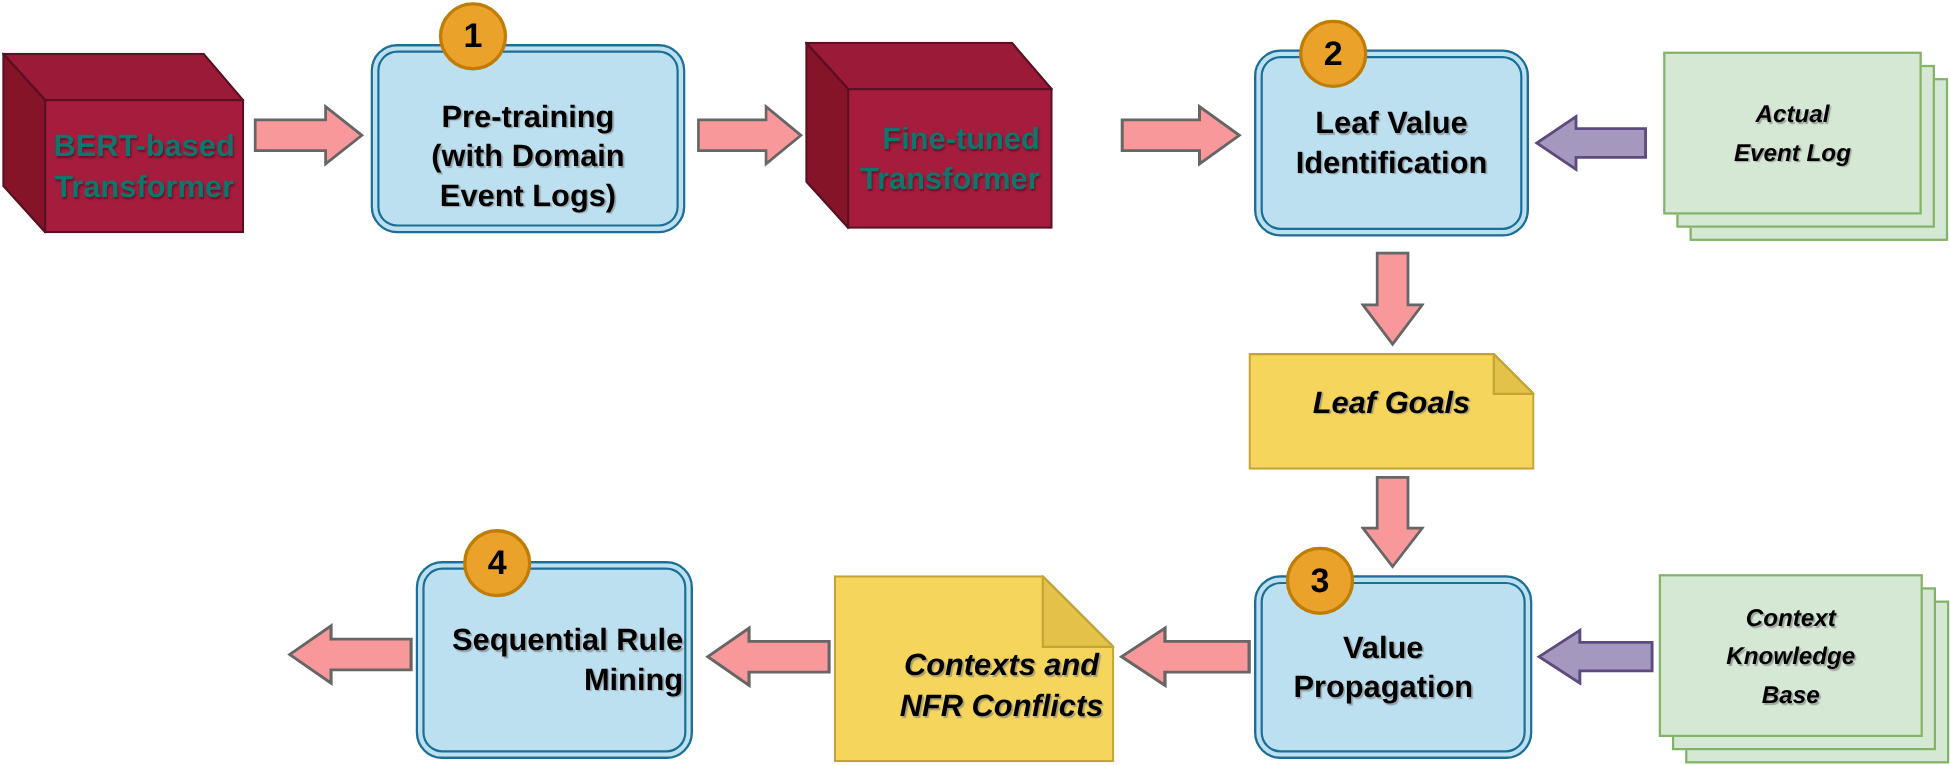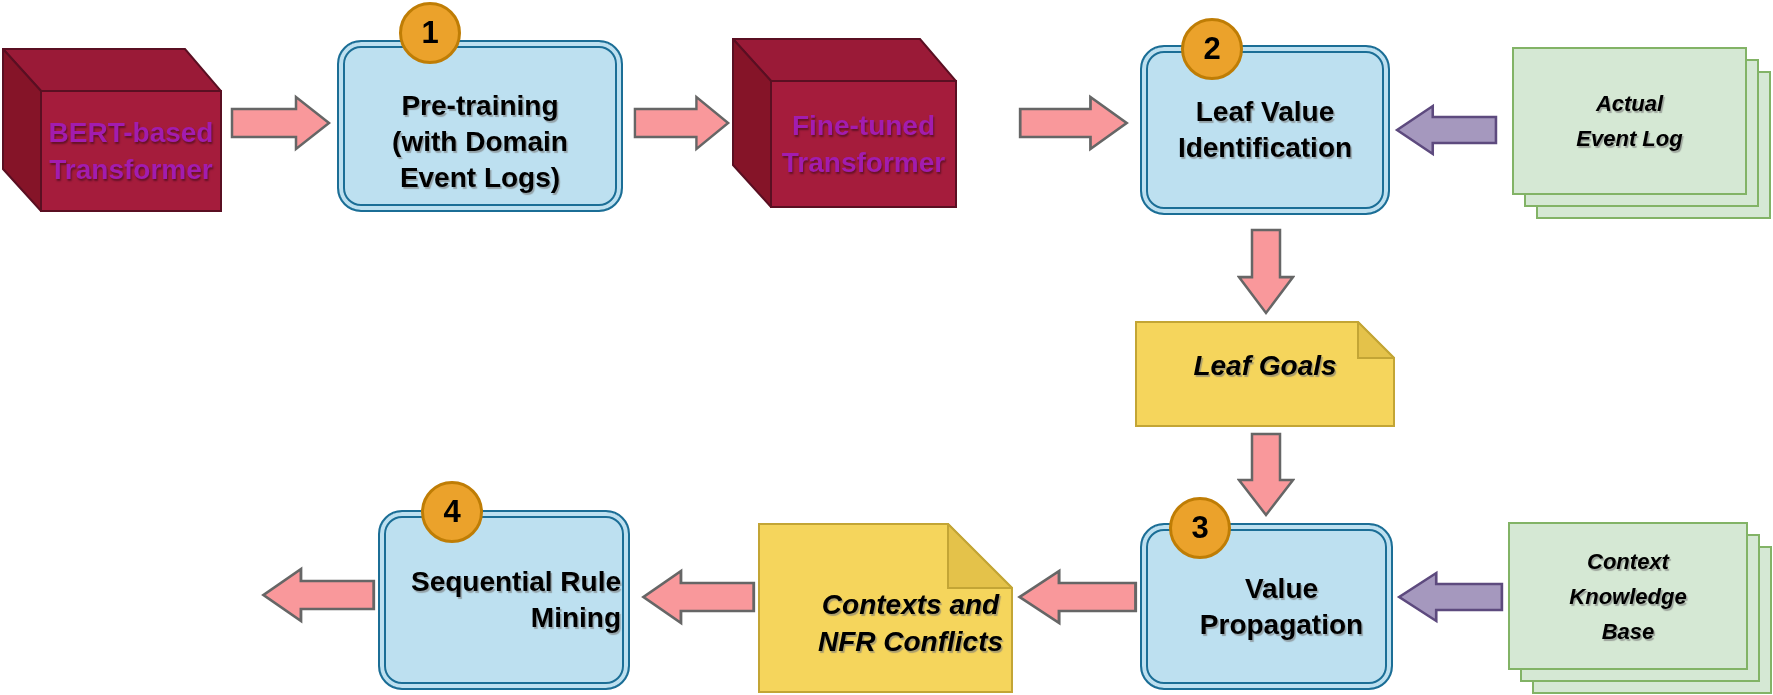--- a/index.html
+++ b/index.html
@@ -7,21 +7,21 @@
     position:relative;width:1773px;height:695px;background:#ffffff;
     font-family:"Liberation Sans",sans-serif;overflow:hidden;
   }
   .abs{position:absolute;}
   .lbl{
     position:absolute;display:flex;align-items:center;justify-content:center;
     text-align:center;white-space:pre-line;font-weight:bold;color:#000;
     pointer-events:none;
   }
   .lbl.dark{ text-shadow:1.5px 1.5px 1px rgba(120,120,120,.6); }
-  .lbl.white{ color:#a21caf; text-shadow:1px 2px 2px rgba(0,0,0,.4); }
+  .lbl.white{ color:#0f766e; text-shadow:1px 2px 2px rgba(0,0,0,.4); }
   .lbl.italic{ font-style:italic; }
   .procbox{
     position:absolute;background:#BDE0F0;border:2.5px solid #1B6E96;border-radius:24px;
     box-shadow:inset 0 0 0 4px #BDE0F0, inset 0 0 0 6px #1B6E96;
     box-sizing:border-box;
   }
   .badge{
     position:absolute;width:62px;height:62px;border-radius:50%;
     background:#EBA22B;border:3px solid #BF7D05;box-sizing:border-box;
     display:flex;align-items:center;justify-content:center;
@@ -64,21 +64,21 @@
   <svg class="abs" style="left:633px;top:94px;" width="98" height="58" viewBox="0 0 102 58" preserveAspectRatio="none">
     <polygon points="2,15 66,15 66,3 99,29 66,55 66,43 2,43" fill="#F9989B" stroke="#666666" stroke-width="2.5"></polygon>
   </svg>
 
   <div class="abs" style="left:732px;top:38px;width:225px;height:170px;">
     <svg width="225" height="170" viewBox="0 0 225 170">
       <polygon points="1,1 188,1 224,43 39,43" fill="#9A1A37" stroke="#5A0F22" stroke-width="2"></polygon>
       <polygon points="1,1 39,43 39,169 1,127" fill="#851428" stroke="#5A0F22" stroke-width="2"></polygon>
       <rect x="39" y="43" width="185" height="126" fill="#A51C3C" stroke="#5A0F22" stroke-width="2"></rect>
     </svg>
-    <div class="lbl white cubelbl" style="left:38px;top:42px;width:187px;height:128px;">Fine-tuned
+    <div class="lbl white cubelbl" style="left:38px;top:42px;width:187px;height:128px;text-align:right;">Fine-tuned
 Transformer</div>
   </div>
 
   <svg class="abs" style="left:1018px;top:94px;" width="112" height="58" viewBox="0 0 102 58" preserveAspectRatio="none">
     <polygon points="2,15 66,15 66,3 99,29 66,55 66,43 2,43" fill="#F9989B" stroke="#666666" stroke-width="2.5"></polygon>
   </svg>
 
   <div class="procbox" style="left:1140px;top:45px;width:250px;height:170px;"></div>
   <div class="lbl dark boxlbl" style="left:1140px;top:45px;width:250px;height:170px;">Leaf Value
 Identification</div>
@@ -106,21 +106,21 @@
       <path d="M223,1 L223,37 L259,37 Z" fill="#E4C24A" stroke="#C3A535" stroke-width="2"></path>
     </svg>
     <div class="lbl dark italic notelbl" style="left:0;top:0;width:260px;height:88px;">Leaf Goals</div>
   </div>
 
   <svg class="abs" style="left:1237px;top:432px;" width="58" height="86" viewBox="0 0 58 86" preserveAspectRatio="none">
     <polygon points="15,2 43,2 43,48 56,48 29,83 2,48 15,48" fill="#F9989B" stroke="#666666" stroke-width="2.5"></polygon>
   </svg>
 
   <div class="procbox" style="left:1140px;top:523px;width:253px;height:167px;"></div>
-  <div class="lbl dark boxlbl" style="left:1140px;top:523px;width:235px;height:167px;margin-left:24px;">Value
+  <div class="lbl dark boxlbl" style="left:1140px;top:523px;width:235px;height:167px;">Value
 Propagation</div>
   <div class="badge" style="left:1169px;top:497px;">3</div>
 
   <svg class="abs" style="left:1396px;top:570px;" width="108" height="54" viewBox="0 0 102 54" preserveAspectRatio="none">
     <polygon points="100,14 38,14 38,3 3,27 38,51 38,40 100,40" fill="#A598BE" stroke="#5D4A7E" stroke-width="2.5"></polygon>
   </svg>
 
   <div class="abs" style="left:1508px;top:522px;width:265px;height:160px;">
     <div class="sheet" style="left:24px;top:24px;width:240px;height:148px;"></div>
     <div class="sheet" style="left:12px;top:12px;width:240px;height:148px;"></div>

